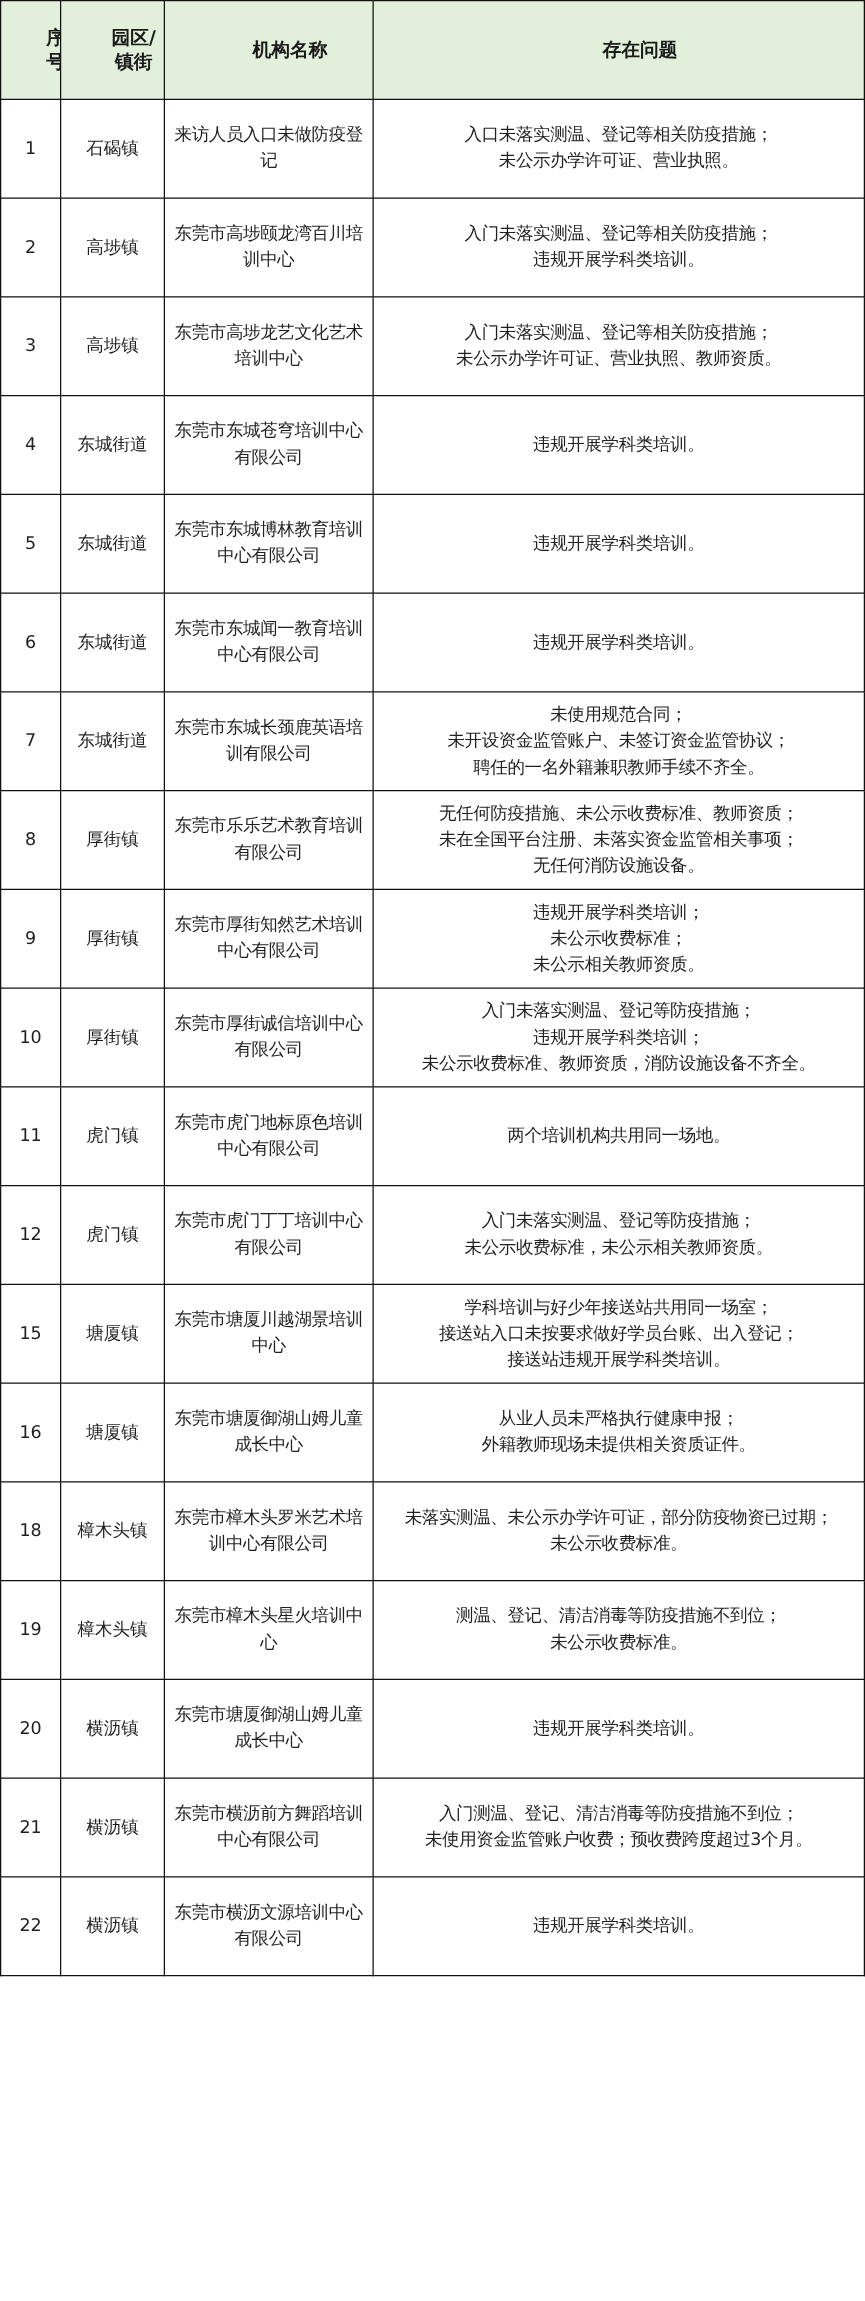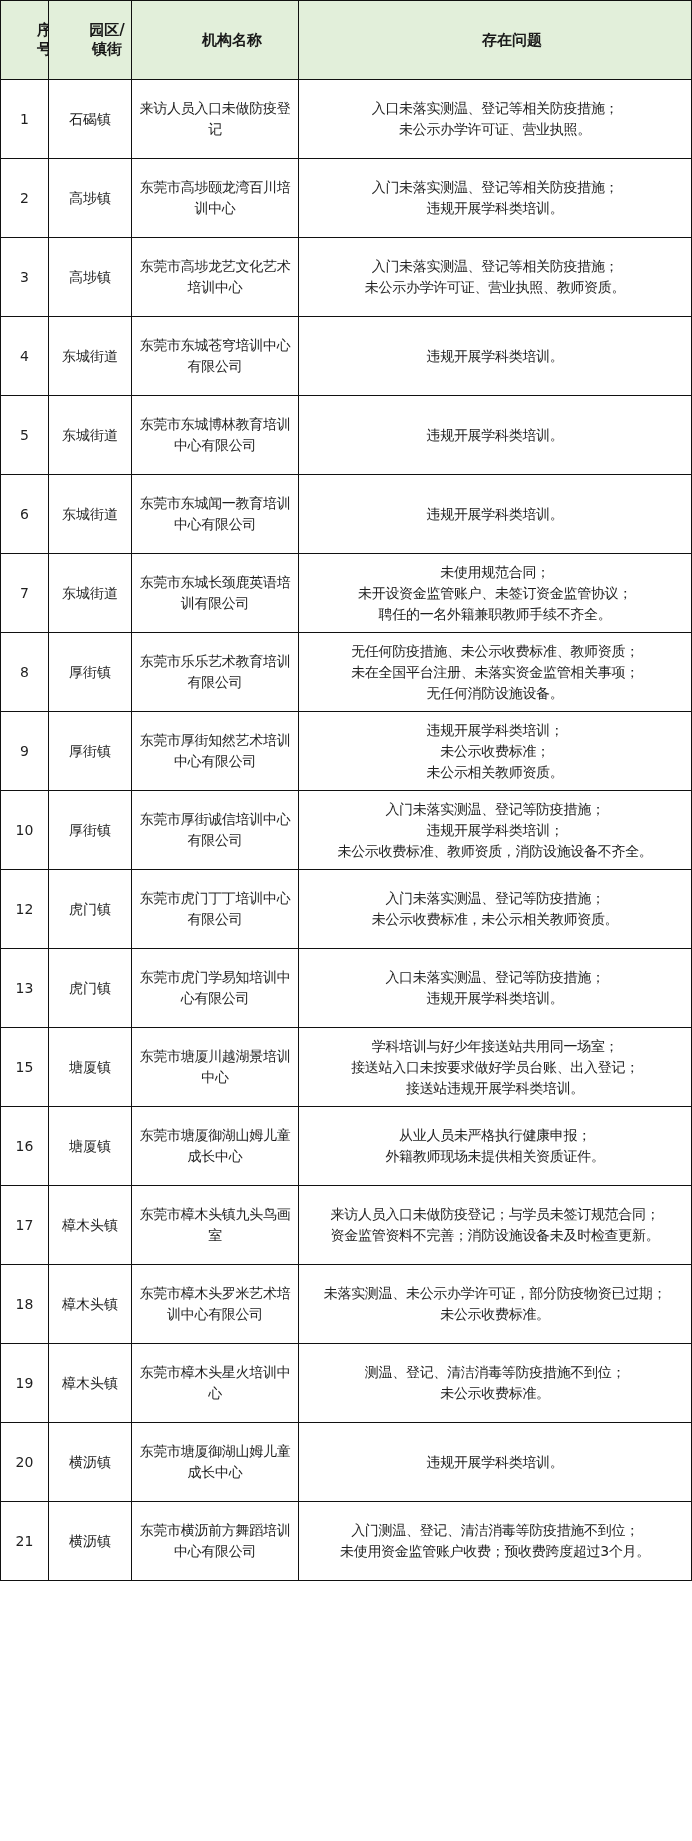--- a/index.html
+++ b/index.html
@@ -156,66 +156,56 @@
         <td class="num">10</td>
         <td class="dist">厚街镇</td>
         <td class="org">东莞市厚街诚信培训中心有限公司</td>
         <td class="issue">
           <span class="line">入门未落实测温、登记等防疫措施；</span>
           <span class="line">违规开展学科类培训；</span>
           <span class="line">未公示收费标准、教师资质，消防设施设备不齐全。</span>
         </td>
       </tr>
       <tr>
+        <td class="num">11</td>
+        <td class="dist">虎门镇</td>
+        <td class="org">东莞市虎门地标原色培训中心有限公司</td>
+        <td class="issue">
+          <span class="line">两个培训机构共用同一场地。</span>
+        </td>
+      </tr>
+      <tr>
         <td class="num">12</td>
         <td class="dist">虎门镇</td>
         <td class="org">东莞市虎门丁丁培训中心有限公司</td>
         <td class="issue">
           <span class="line">入门未落实测温、登记等防疫措施；</span>
           <span class="line">未公示收费标准，未公示相关教师资质。</span>
         </td>
       </tr>
       <tr>
-        <td class="num">13</td>
-        <td class="dist">虎门镇</td>
-        <td class="org">东莞市虎门学易知培训中心有限公司</td>
-        <td class="issue">
-          <span class="line">入口未落实测温、登记等防疫措施；</span>
-          <span class="line">违规开展学科类培训。</span>
-        </td>
-      </tr>
-      <tr>
         <td class="num">15</td>
         <td class="dist">塘厦镇</td>
         <td class="org">东莞市塘厦川越湖景培训中心</td>
         <td class="issue">
           <span class="line">学科培训与好少年接送站共用同一场室；</span>
           <span class="line">接送站入口未按要求做好学员台账、出入登记；</span>
           <span class="line">接送站违规开展学科类培训。</span>
         </td>
       </tr>
       <tr>
         <td class="num">16</td>
         <td class="dist">塘厦镇</td>
         <td class="org">东莞市塘厦御湖山姆儿童成长中心</td>
         <td class="issue">
           <span class="line">从业人员未严格执行健康申报；</span>
           <span class="line">外籍教师现场未提供相关资质证件。</span>
         </td>
       </tr>
       <tr>
-        <td class="num">17</td>
-        <td class="dist">樟木头镇</td>
-        <td class="org">东莞市樟木头镇九头鸟画室</td>
-        <td class="issue">
-          <span class="line">来访人员入口未做防疫登记；与学员未签订规范合同；</span>
-          <span class="line">资金监管资料不完善；消防设施设备未及时检查更新。</span>
-        </td>
-      </tr>
-      <tr>
         <td class="num">18</td>
         <td class="dist">樟木头镇</td>
         <td class="org">东莞市樟木头罗米艺术培训中心有限公司</td>
         <td class="issue">
           <span class="line">未落实测温、未公示办学许可证，部分防疫物资已过期；</span>
           <span class="line">未公示收费标准。</span>
         </td>
       </tr>
       <tr>
         <td class="num">19</td>
@@ -234,16 +224,24 @@
           <span class="line">违规开展学科类培训。</span>
         </td>
       </tr>
       <tr>
         <td class="num">21</td>
         <td class="dist">横沥镇</td>
         <td class="org">东莞市横沥前方舞蹈培训中心有限公司</td>
         <td class="issue">
           <span class="line">入门测温、登记、清洁消毒等防疫措施不到位；</span>
           <span class="line">未使用资金监管账户收费；预收费跨度超过3个月。</span>
+        </td>
+      </tr>
+      <tr>
+        <td class="num">22</td>
+        <td class="dist">横沥镇</td>
+        <td class="org">东莞市横沥文源培训中心有限公司</td>
+        <td class="issue">
+          <span class="line">违规开展学科类培训。</span>
         </td>
       </tr>
     </tbody>
 </table>
 
 </body></html>

